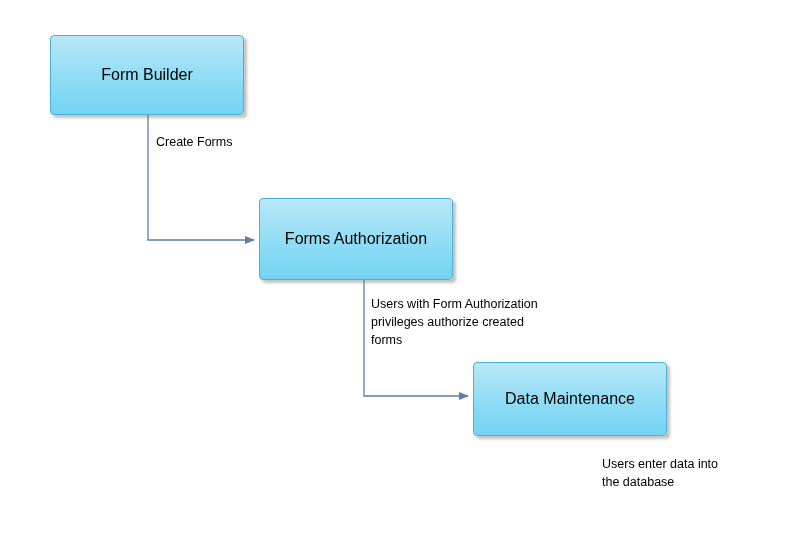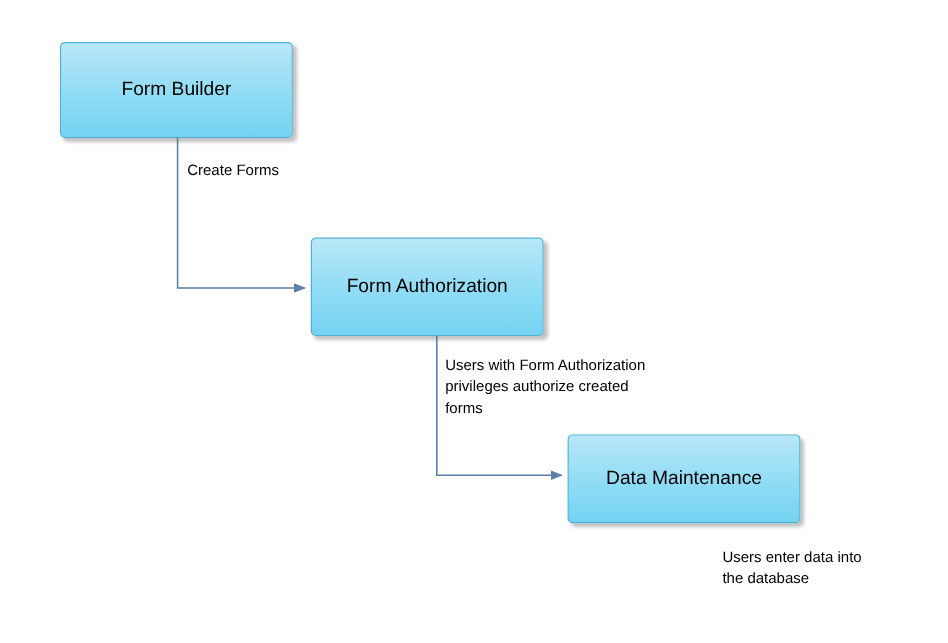--- a/index.html
+++ b/index.html
@@ -66,21 +66,21 @@
     </defs>
     <path d="M148,113 L148,240 L254,240" fill="none" stroke="#5b7fa6" stroke-width="1.3" marker-end="url(#arrow)"></path>
     <path d="M364,280 L364,396 L468,396" fill="none" stroke="#5b7fa6" stroke-width="1.3" marker-end="url(#arrow)"></path>
   </svg>
 
   <div class="node" style="left:50px; top:35px; width:194px; height:80px;">
     <span>Form Builder</span>
   </div>
 
   <div class="node" style="left:259px; top:198px; width:194px; height:82px;">
-    <span>Form Authorization</span>
+    <span>Forms Authorization</span>
   </div>
 
   <div class="node" style="left:473px; top:362px; width:194px; height:74px;">
     <span>Data Maintenance</span>
   </div>
 
   <div class="edge-label" style="left:156px; top:133px; width:200px;">Create Forms</div>
 
   <div class="edge-label justify" style="left:371px; top:295px; width:212px;">Users with  Form  Authorization
 privileges    authorize    created

